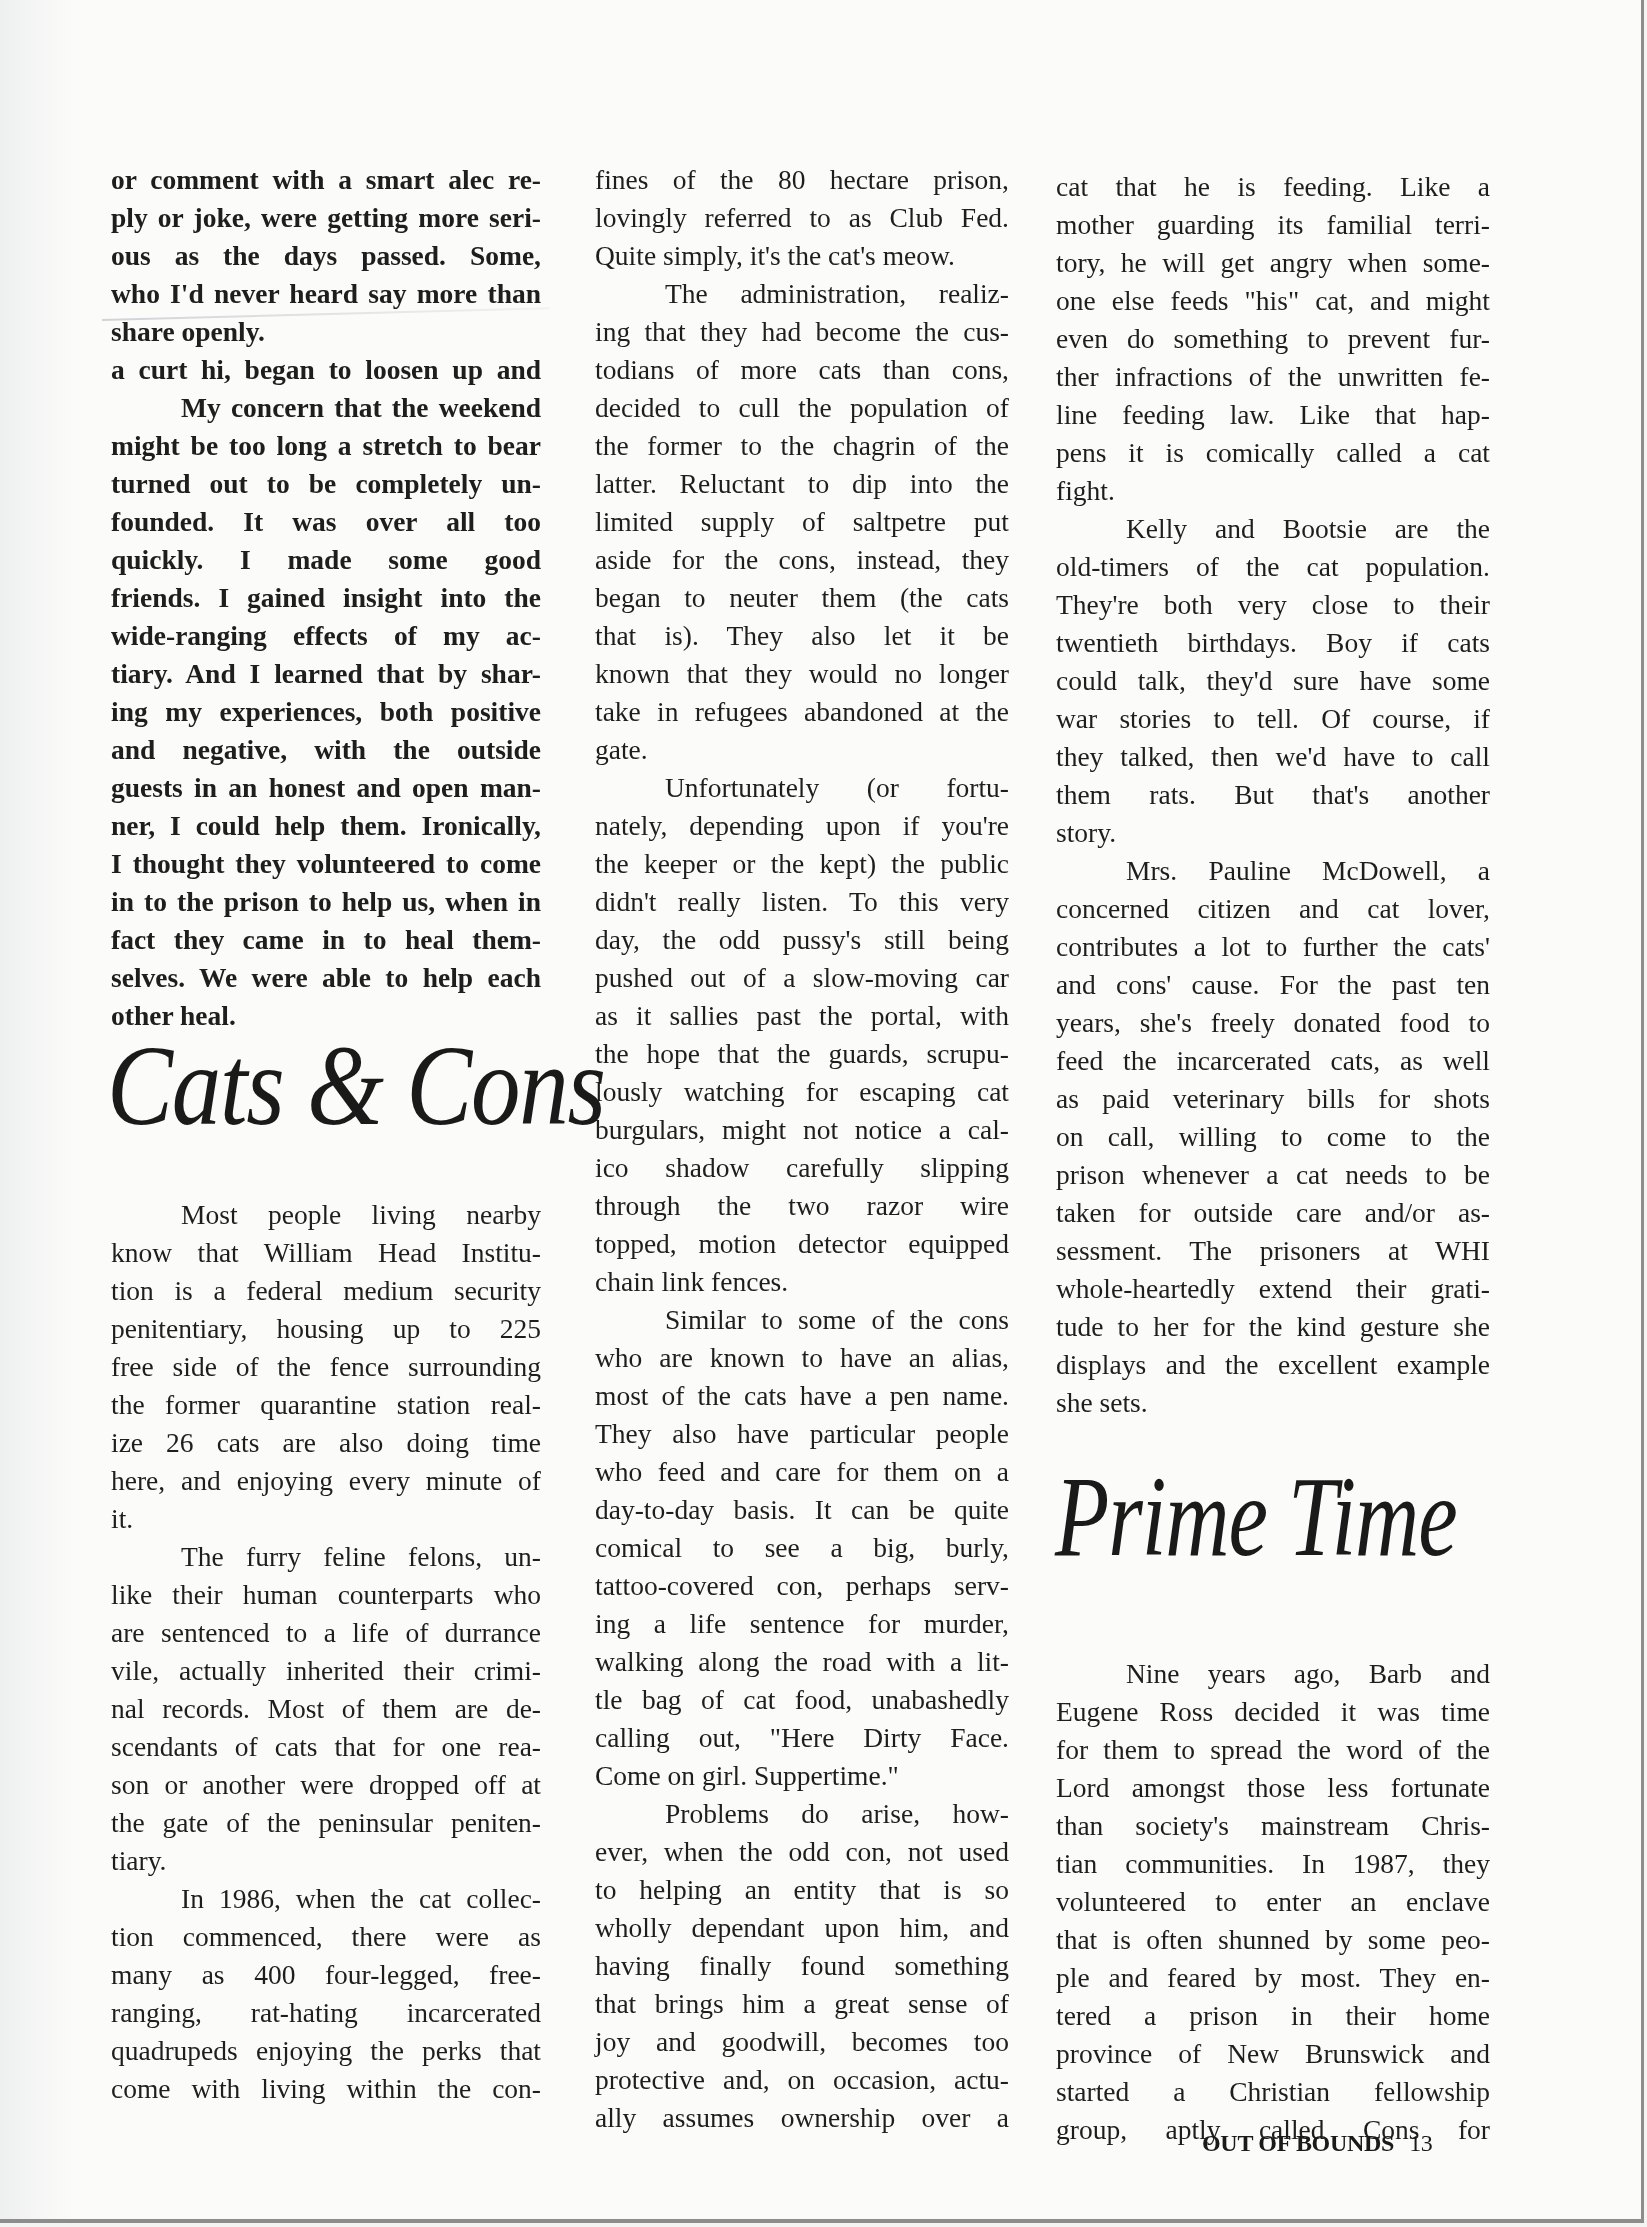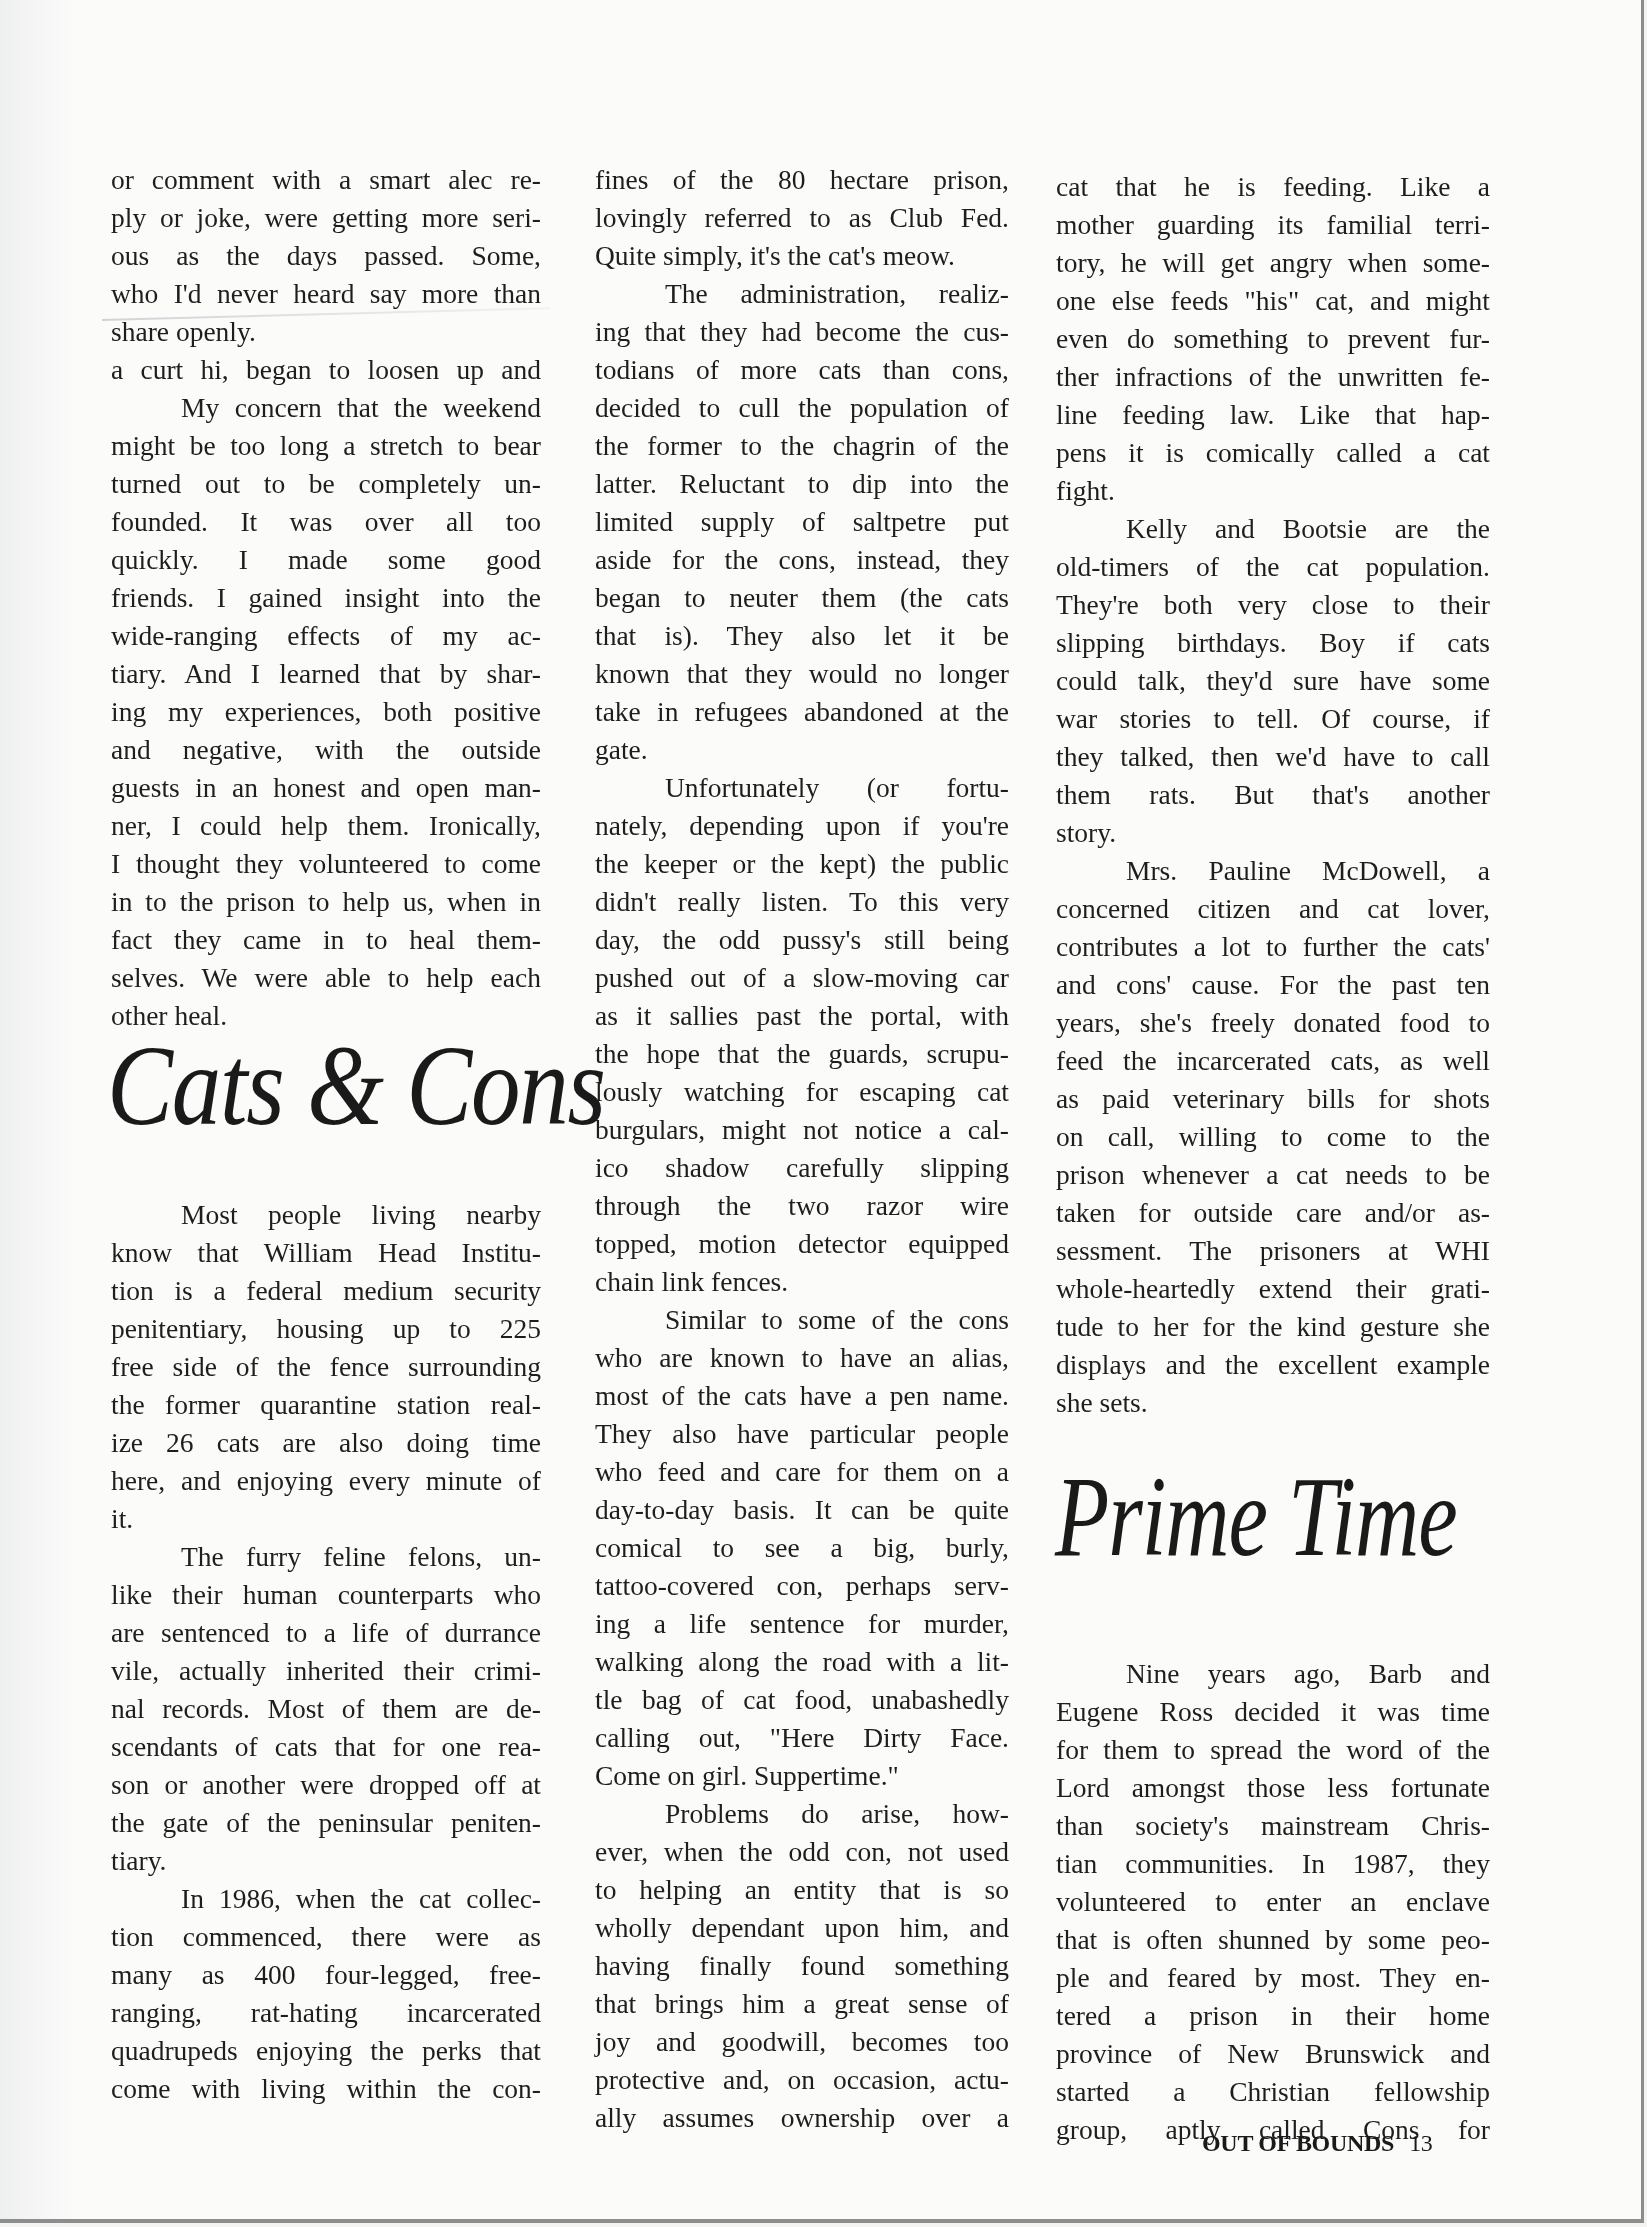--- a/index.html
+++ b/index.html
@@ -59,21 +59,21 @@
       transform: rotate(-1.5deg); transform-origin: left;
     }
   </style>
 </head>
 <body>
 
 <div class="page">
 
   <div class="crease"></div>
 
-  <div class="col col1" style="top: 161px;">
+  <div class="col col1" style="top: 161px; font-weight: bold;">
       <span class="line">or comment with a smart alec re-</span>
       <span class="line">ply or joke, were getting more seri-</span>
       <span class="line">ous as the days passed.  Some,</span>
       <span class="line">who I'd never heard say more than</span>
       <span class="line last">share openly.</span>
       <span class="line">a curt hi, began to loosen up and</span>
       <span class="line indent">My concern that the weekend</span>
       <span class="line">might be too long a stretch to bear</span>
       <span class="line">turned out to be completely un-</span>
       <span class="line">founded.  It was over all too</span>
@@ -182,21 +182,21 @@
       <span class="line">tory, he will get angry when some-</span>
       <span class="line">one else feeds "his" cat, and might</span>
       <span class="line">even do something to prevent fur-</span>
       <span class="line">ther infractions of the unwritten fe-</span>
       <span class="line">line feeding law.  Like that hap-</span>
       <span class="line">pens it is comically called a cat</span>
       <span class="line last">fight.</span>
       <span class="line indent">Kelly and Bootsie are the</span>
       <span class="line">old-timers of the cat population.</span>
       <span class="line">They're both very close to their</span>
-      <span class="line">slipping birthdays.  Boy if cats</span>
+      <span class="line">twentieth birthdays.  Boy if cats</span>
       <span class="line">could talk, they'd sure have some</span>
       <span class="line">war stories to tell.  Of course, if</span>
       <span class="line">they talked, then we'd have to call</span>
       <span class="line">them rats.  But that's another</span>
       <span class="line last">story.</span>
       <span class="line indent">Mrs. Pauline McDowell, a</span>
       <span class="line">concerned citizen and cat lover,</span>
       <span class="line">contributes a lot to further the cats'</span>
       <span class="line">and cons' cause.  For the past ten</span>
       <span class="line">years, she's freely donated food to</span>

